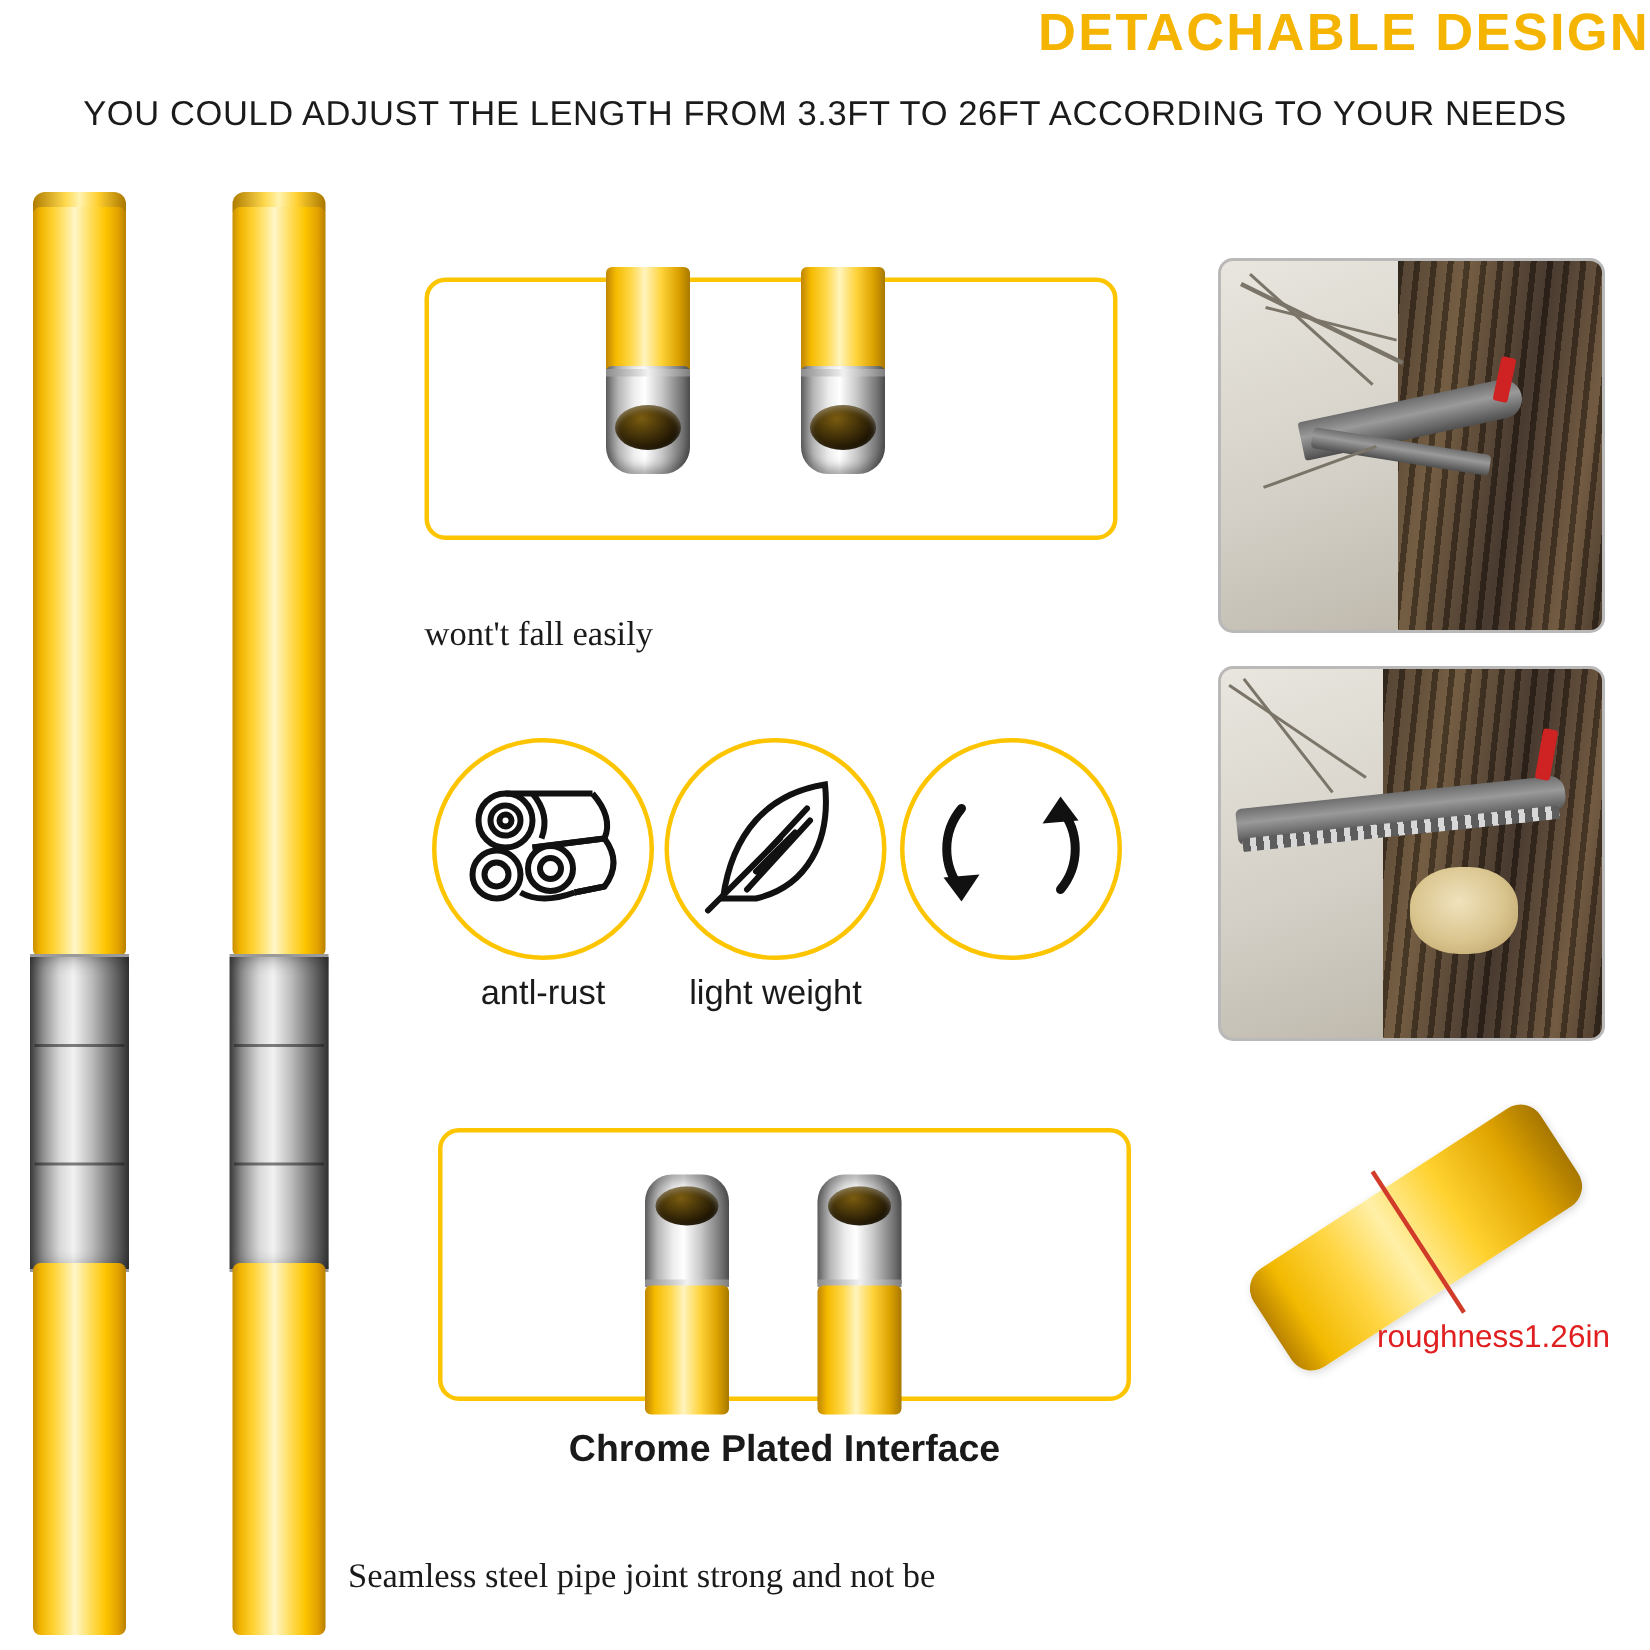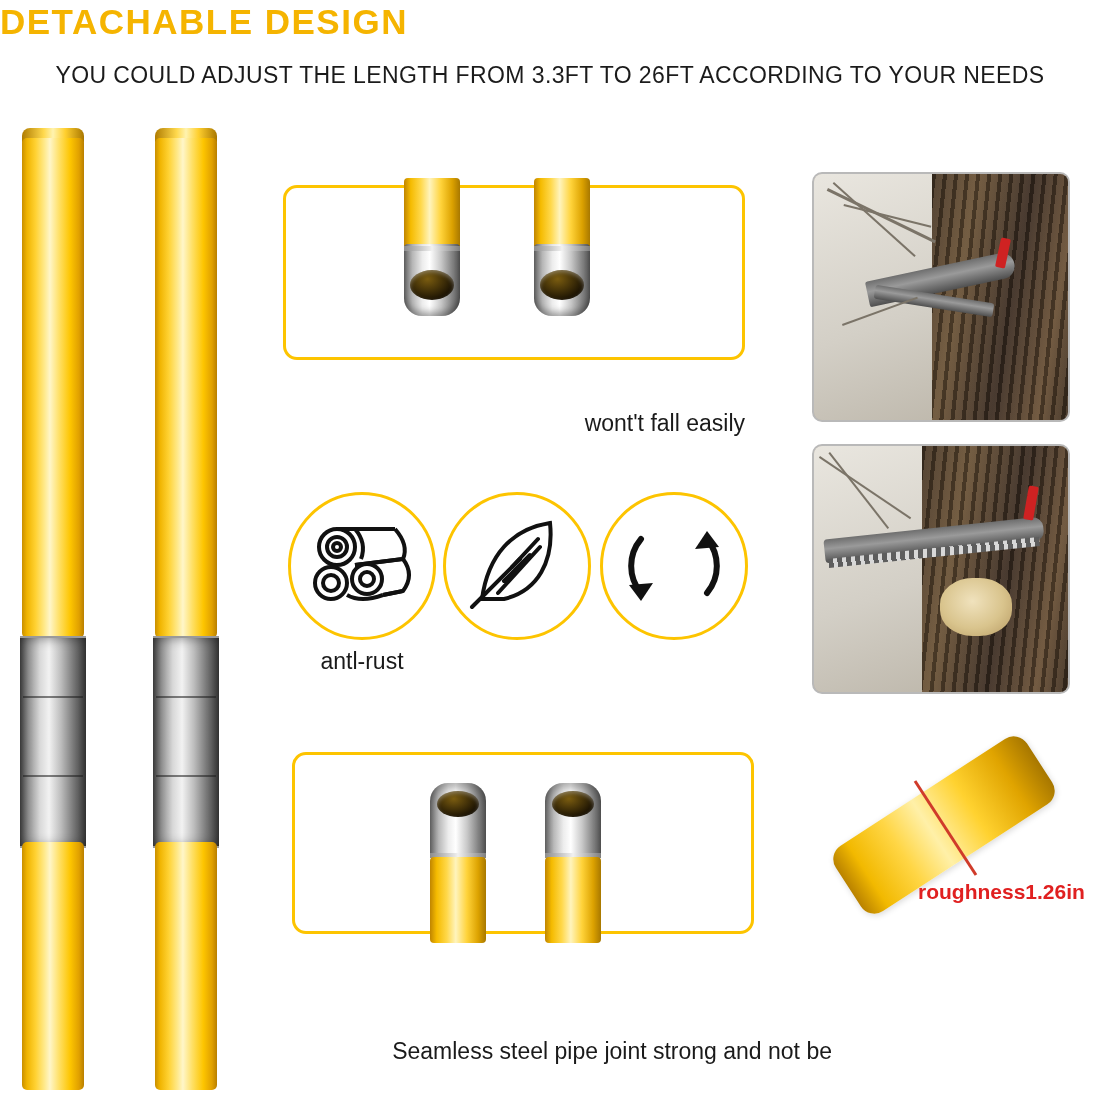--- a/index.html
+++ b/index.html
@@ -17,21 +17,21 @@
     background: #ffffff;
     overflow: hidden;
   }
 
   
   .title {
     position: absolute;
     top: 2px;
     left: 0;
     width: 1100px;
-    text-align: left;
+    text-align: right;
     font-size: 35px;
     font-weight: bold;
     letter-spacing: 1.5px;
     color: #F5B400;
     font-family: "Liberation Sans", sans-serif;
   }
   .subtitle {
     position: absolute;
     top: 62px;
     left: 0;
@@ -100,23 +100,24 @@
 
   .caption-bold {
     position: absolute;
     text-align: center;
     font-size: 25px;
     font-weight: bold;
     color: #1a1a1a;
   }
   .caption-reg {
     position: absolute;
-    text-align: right;
+    text-align: left;
     font-size: 23px;
     color: #1a1a1a;
+    font-family: Liberation Serif, serif;
   }
 
   
   .conn {
     position: absolute;
   }
   .conn .body {
     position: absolute;
     width: 100%;
     border-radius: 4px;
@@ -225,21 +226,20 @@
     position: absolute;
     width: 3px;
     background: #d03b2a;
     transform: rotate(-33deg);
   }
   .rough-label {
     position: absolute;
     color: #e02020;
     font-size: 21px;
     white-space: nowrap;
-    font-weight: bold;
   }
 </style>
 </head>
 <body>
 
 <div id="page">
 
   <div class="title">DETACHABLE DESIGN</div>
   <div class="subtitle">YOU COULD ADJUST THE LENGTH FROM 3.3FT TO 26FT ACCORDING TO YOUR NEEDS</div>
 
@@ -295,20 +295,21 @@
 
   <div class="circle" style="left:443px; top:492px; width:148px; height:148px;">
     <svg width="142" height="142" viewBox="0 0 142 142">
       <g fill="none" stroke="#111" stroke-width="4" stroke-linecap="round">
         <path d="M36 104 C42 60 66 34 104 28 C108 66 92 96 58 104 Z"></path>
         <path d="M26 112 L74 64"></path>
         <path d="M58 86 L84 60 M52 98 L94 52 M66 72 L92 44"></path>
       </g>
     </svg>
   </div>
+  <div class="circle-label" style="left:423px; top:648px; width:188px;">light weight</div>
 
   <div class="circle" style="left:600px; top:492px; width:148px; height:148px;">
     <svg width="142" height="142" viewBox="0 0 142 142">
       <g fill="none" stroke="#111" stroke-width="6" stroke-linecap="round">
         <path d="M104 44 A42 42 0 0 1 104 98"></path>
         <path d="M38 98 A42 42 0 0 1 38 44"></path>
       </g>
       <path d="M104 36 L116 52 L92 54 Z" fill="#111"></path>
       <path d="M38 106 L26 90 L50 88 Z" fill="#111"></path>
     </svg>
@@ -321,20 +322,21 @@
       <div class="collar" style="top:70px;"></div>
       <div class="body" style="top:74px; height:86px;"></div>
     </div>
     <div class="conn" style="left:250px; top:28px; width:56px; height:160px;">
       <div class="tip" style="top:0; height:76px; border-radius:18px 18px 4px 4px; box-shadow:inset 0 5px 8px rgba(0,0,0,.3);"></div>
       <div class="hole" style="left:7px; top:8px; width:42px; height:26px;"></div>
       <div class="collar" style="top:70px;"></div>
       <div class="body" style="top:74px; height:86px;"></div>
     </div>
   </div>
+  <div class="caption-bold" style="left:272px; top:952px; width:502px;">Chrome Plated Interface</div>
   <div class="caption-reg" style="left:232px; top:990px; width:600px;margin-top:48px;">Seamless steel pipe joint strong and not be</div>
 
   <div class="photo" style="left:812px; top:172px; width:258px; height:250px;">
     <div class="sky" style="left:0; width:130px;"></div>
     <div class="bark" style="left:118px; width:142px;"></div>
     <div class="twig" style="left:14px; top:14px; width:120px; height:3px; transform:rotate(26deg);"></div>
     <div class="twig" style="left:20px; top:8px; width:110px; height:2px; transform:rotate(42deg);"></div>
     <div class="twig" style="left:30px; top:30px; width:90px; height:2px; transform:rotate(14deg);"></div>
     <div class="blade" style="left:52px; top:92px; width:150px; height:26px; transform:rotate(-12deg); border-radius:4px 22px 22px 4px;"></div>
     <div class="blade" style="left:60px; top:120px; width:120px; height:14px; transform:rotate(9deg);"></div>

